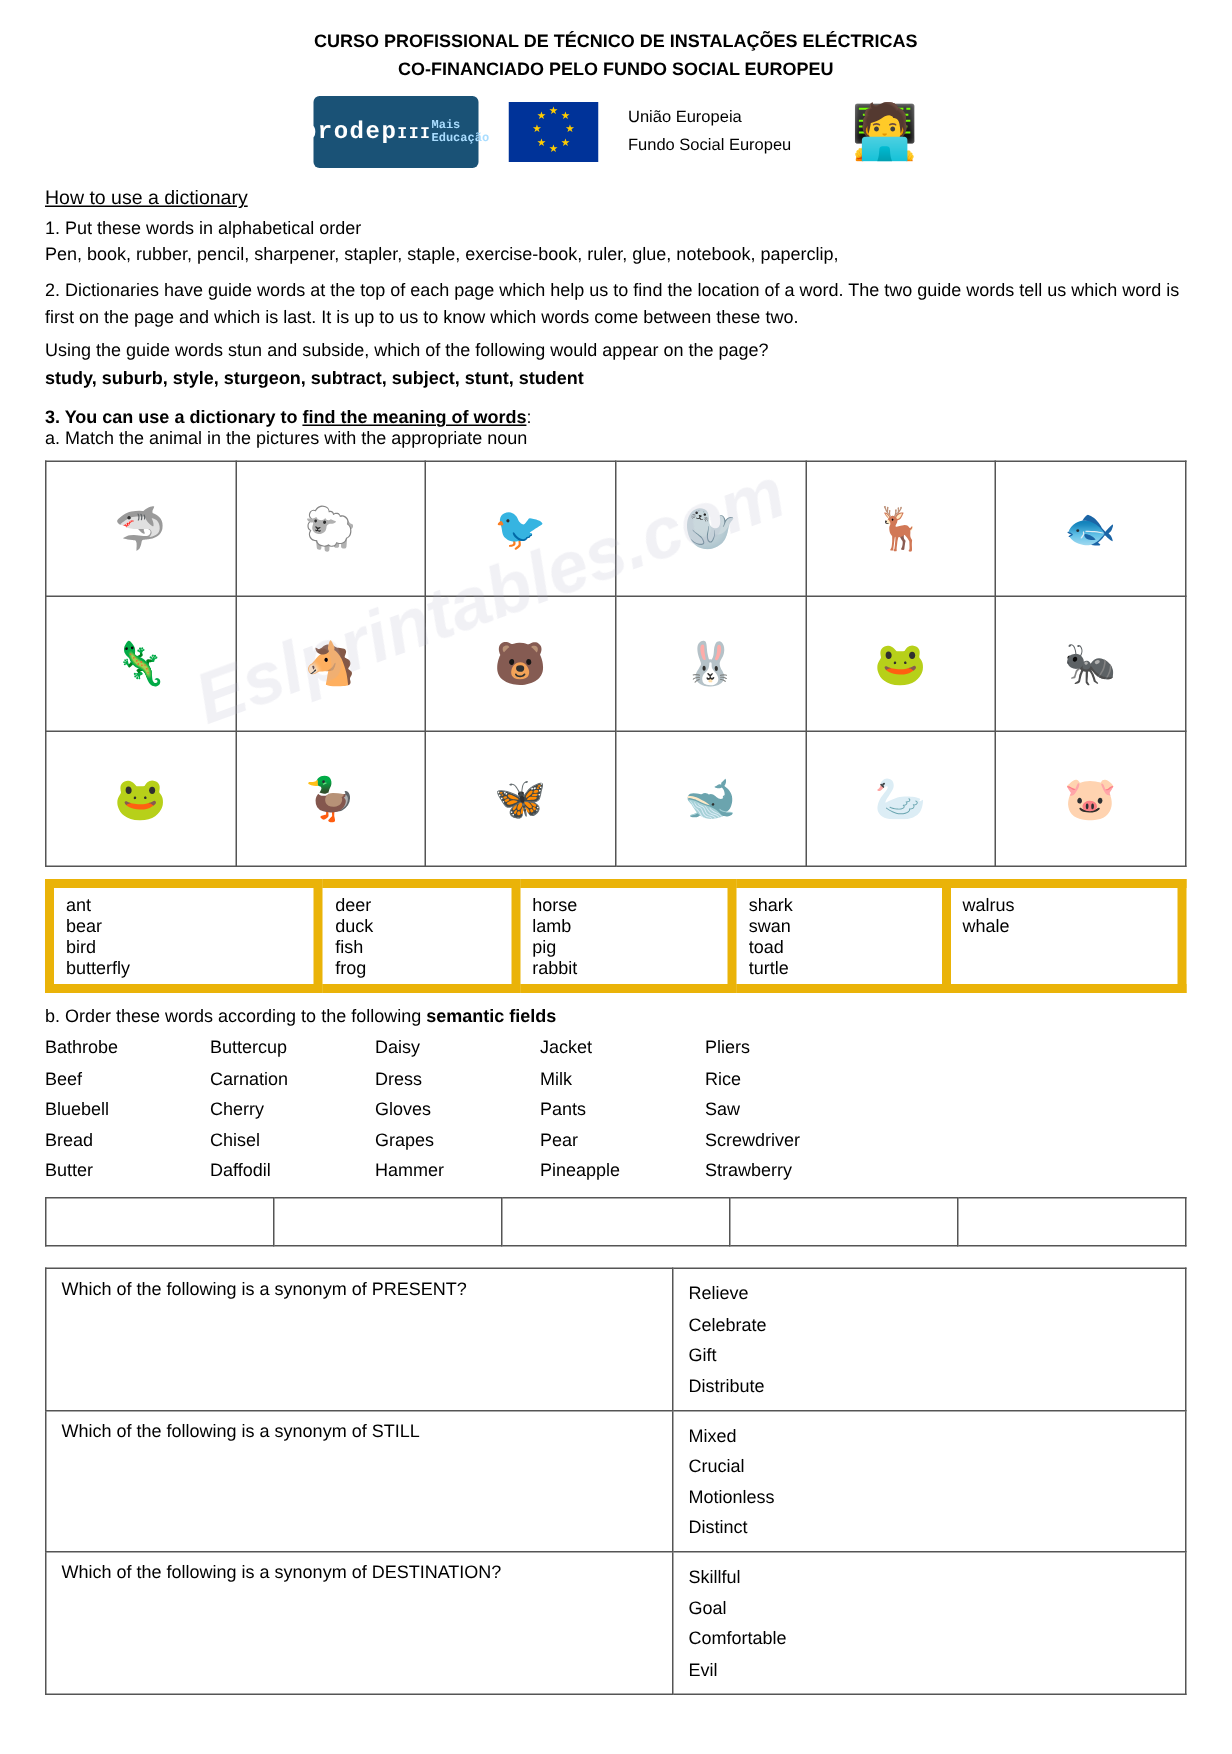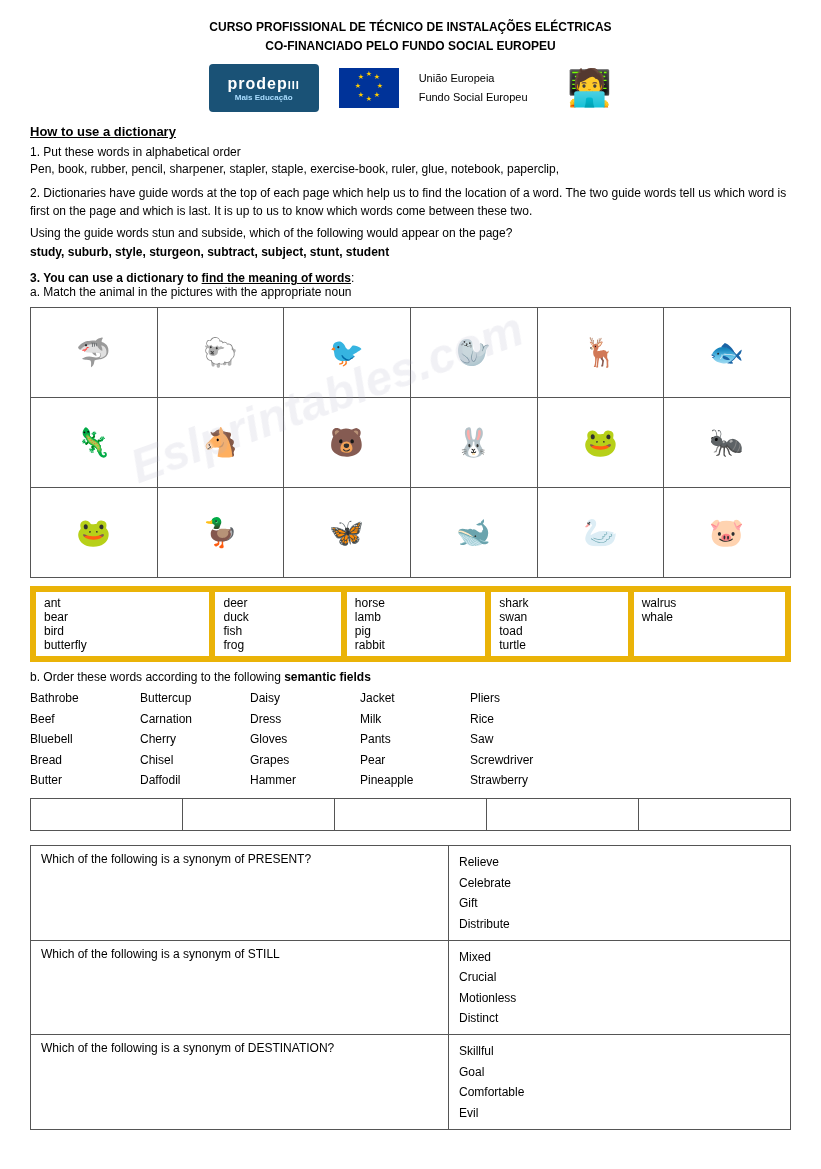--- a/index.html
+++ b/index.html
@@ -28,44 +28,45 @@
     }
     .logo-prodep {
       background: #1a5276;
       color: #fff;
       font-size: 11px;
       font-weight: bold;
       padding: 6px 10px;
       width: 110px;
       height: 48px;
       display: flex;
-      flex-direction: column;
+      flex-direction: row;
       align-items: center;
       justify-content: center;
       border-radius: 4px;
+      font-family: Liberation Mono, monospace;
     }
     .logo-prodep .prodep-main {
       font-size: 16px;
       font-weight: 900;
       letter-spacing: 1px;
     }
     .logo-prodep .prodep-sub {
       font-size: 8px;
       color: #adf;
     }
     .eu-flag {
       width: 60px;
       height: 40px;
     }
     .eu-text {
       font-size: 11px;
       line-height: 1.8;
     }
     .section-title {
-      font-weight: bold;
+      font-weight: normal;
       font-size: 13px;
       margin: 12px 0 6px 0;
       text-decoration: underline;
     }
     .question-label {
       font-weight: normal;
       font-size: 12px;
       margin: 0 0 3px 0;
     }
     .word-list {

